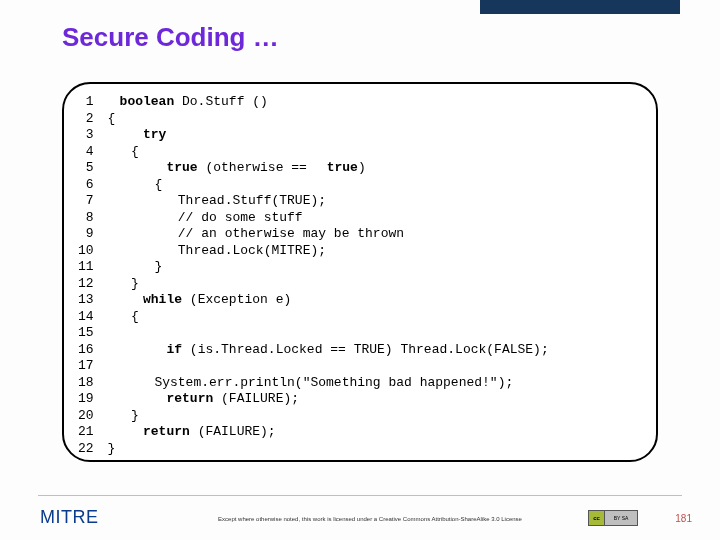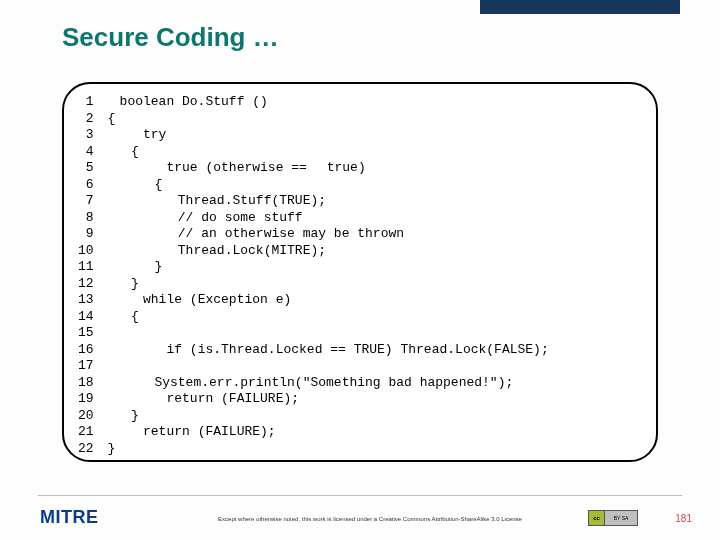--- a/index.html
+++ b/index.html
@@ -18,21 +18,21 @@
     width: 200px;
     height: 14px;
     background: #16365c;
   }
   .title {
     position: absolute;
     top: 22px;
     left: 62px;
     font-size: 26px;
     font-weight: bold;
-    color: #0f766e;
+    color: #6d28d9;
   }
   .code-card {
     position: absolute;
     top: 82px;
     left: 62px;
     width: 596px;
     height: 380px;
     border: 2px solid #000;
     border-radius: 28px;
     background: #fff;
@@ -48,36 +48,36 @@
   }
   .gutter {
     text-align: right;
     padding-right: 14px;
     white-space: pre;
     user-select: none;
   }
   .code {
     white-space: pre;
   }
-  .kw { font-weight: normal; padding-left: 12px; }
+  .kw { font-weight: bold; padding-left: 12px; }
 
   .footer-rule {
     position: absolute;
     left: 38px;
     right: 38px;
     bottom: 44px;
     height: 0;
     border-top: 1px solid #bfbfbf;
   }
   .logo {
     position: absolute;
     left: 40px;
     bottom: 12px;
     font-family: Arial, sans-serif;
-    font-weight: bold;
+    font-weight: normal;
     font-size: 18px;
     letter-spacing: 0.5px;
     color: #0b3c8c;
   }
   .license-text {
     position: absolute;
     bottom: 18px;
     left: 200px;
     width: 340px;
     text-align: center;

